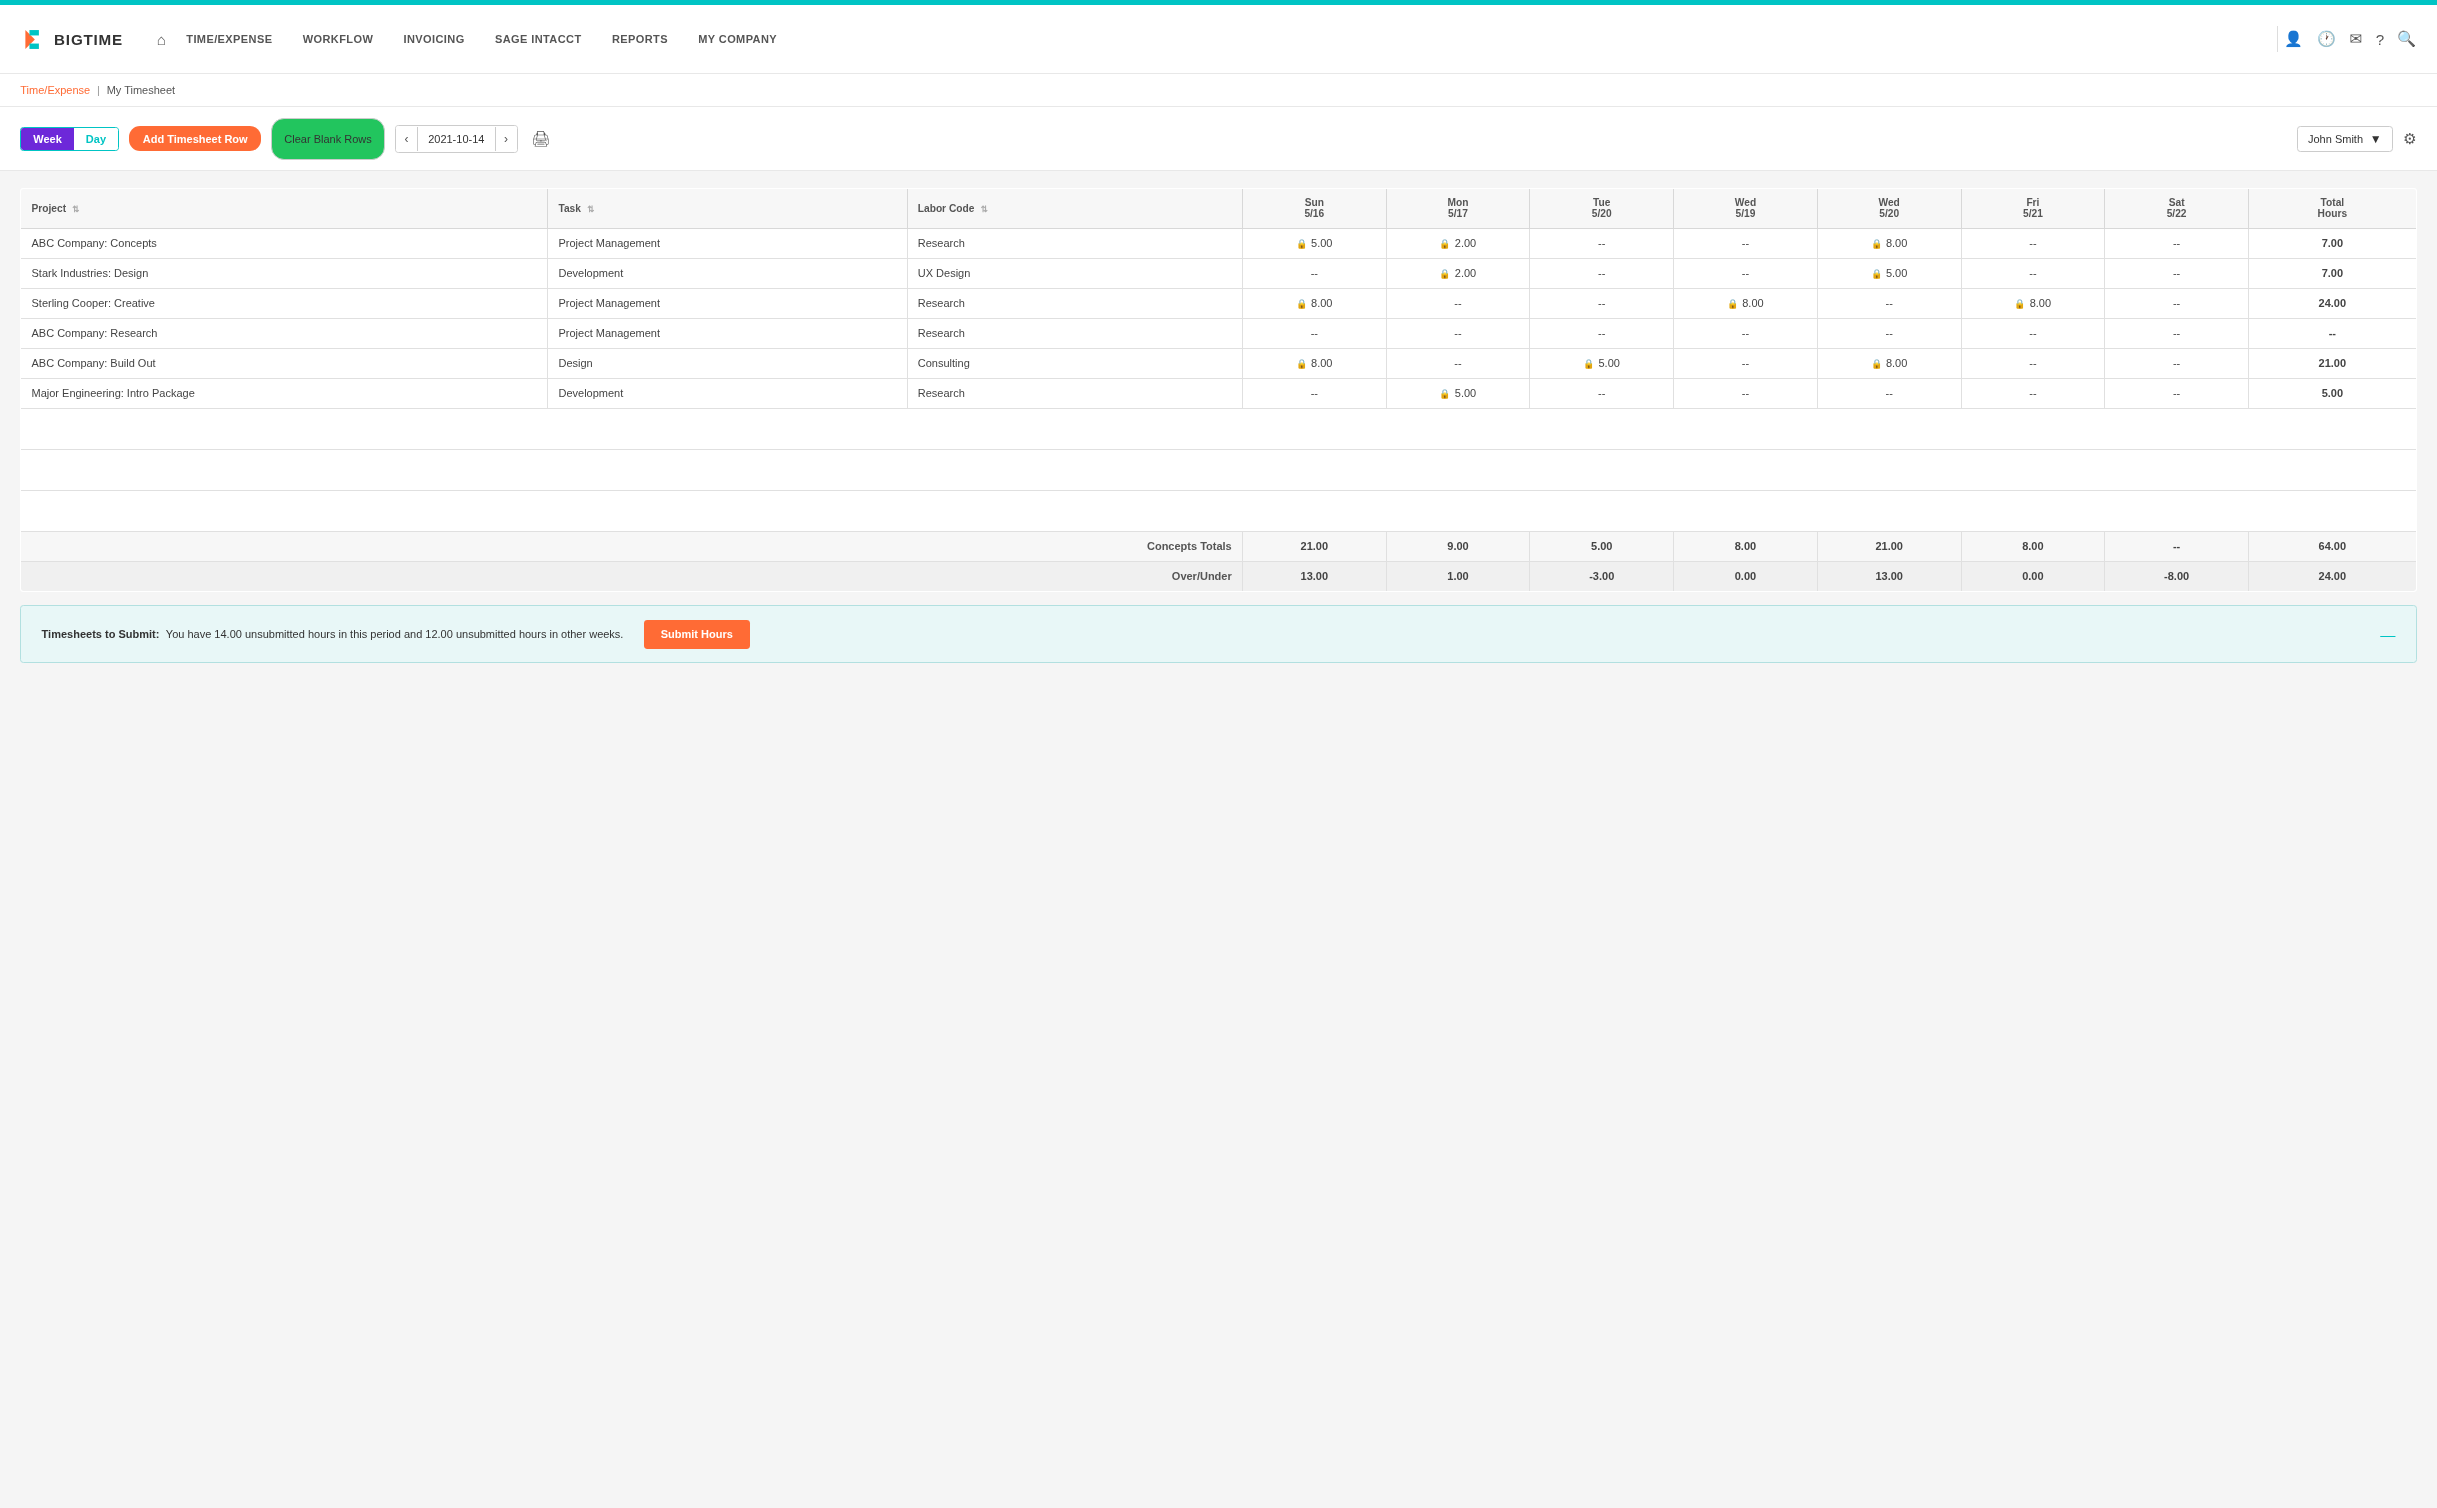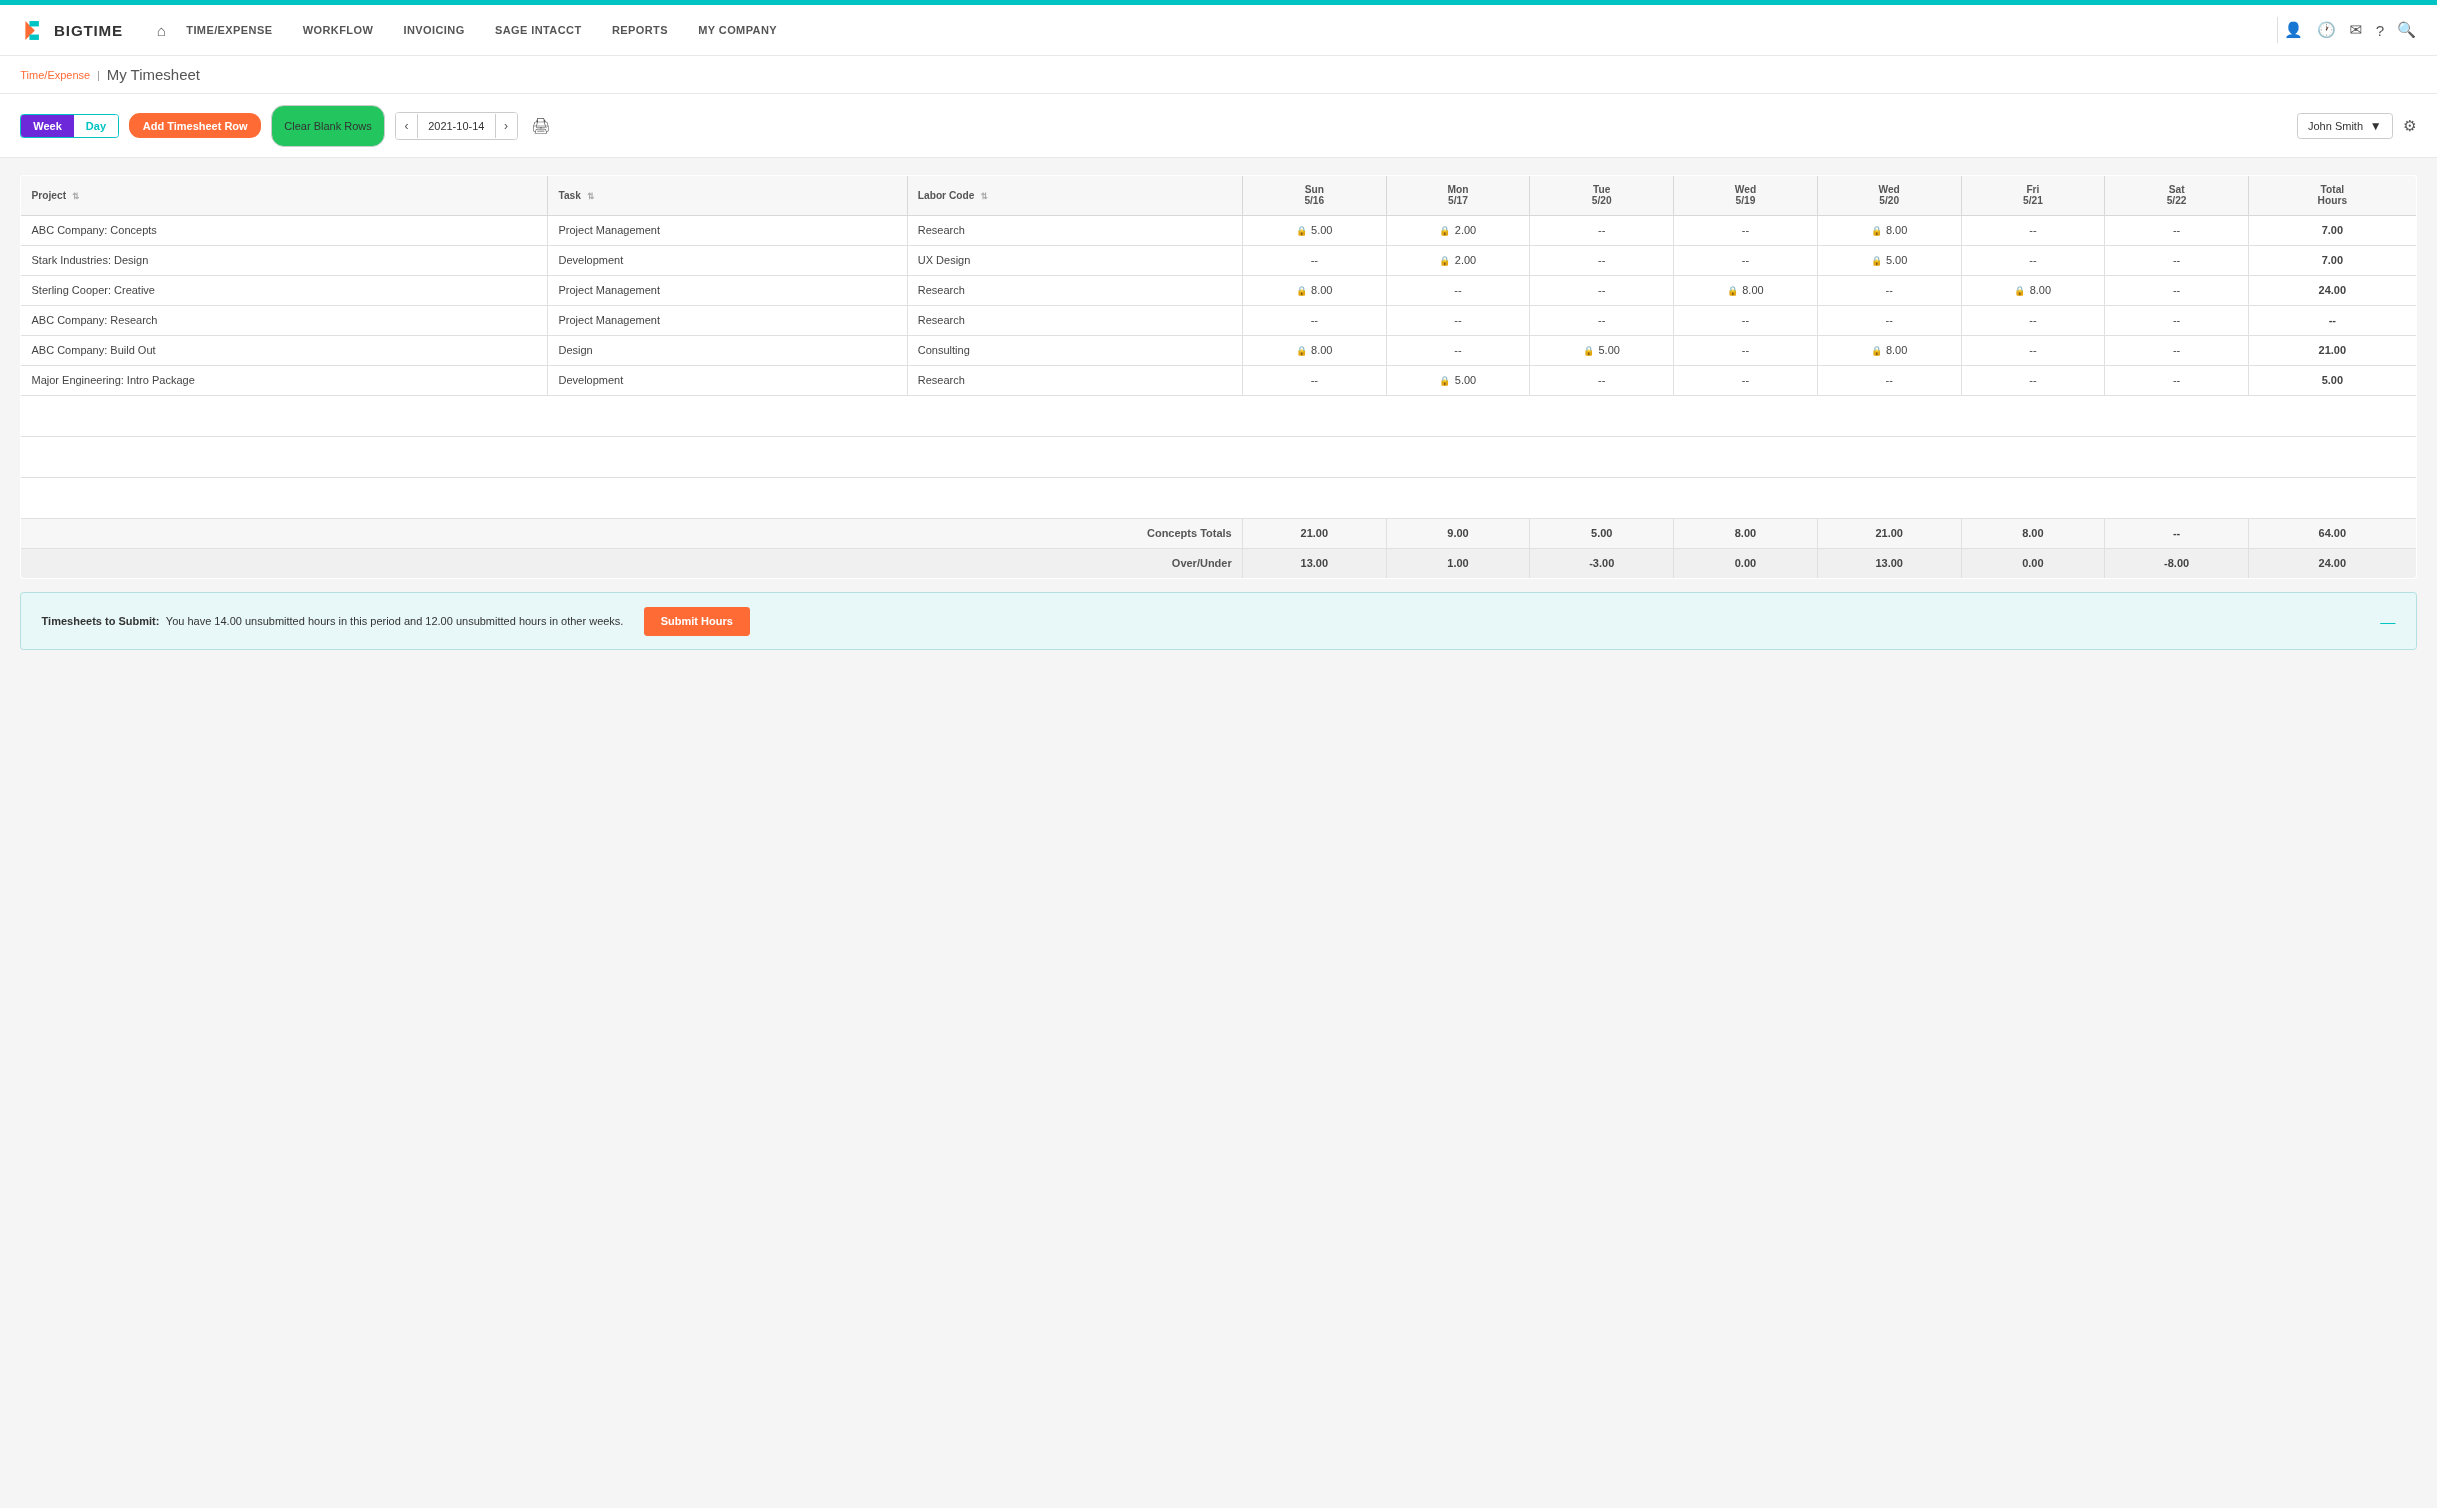--- a/index.html
+++ b/index.html
@@ -10,21 +10,21 @@
       height: 5.1px;
       background: #00c4c4;
     }
 
     
     .header {
       background: #fff;
       display: flex;
       align-items: center;
       padding: 0 20.3px;
-      height: 51px;
+      height: 69px;
       border-bottom: 0.8px solid #e8e8e8;
     }
     .logo {
       display: flex;
       align-items: center;
       margin-right: 27px;
     }
     .logo-icon {
       width: 27px;
       height: 27px;
@@ -83,21 +83,21 @@
       color: #ff6b35;
       cursor: pointer;
       font-size: 11px;
     }
     .breadcrumb-separator {
       color: #999;
       font-size: 11px;
     }
     .breadcrumb-current {
       color: #555;
-      font-size: 15px;
+      font-size: 11px;
     }
 
     
     .toolbar {
       background: #fff;
       padding: 10.2px 20.3px;
       display: flex;
       align-items: center;
       gap: 10.2px;
       border-bottom: 0.8px solid #e8e8e8;

